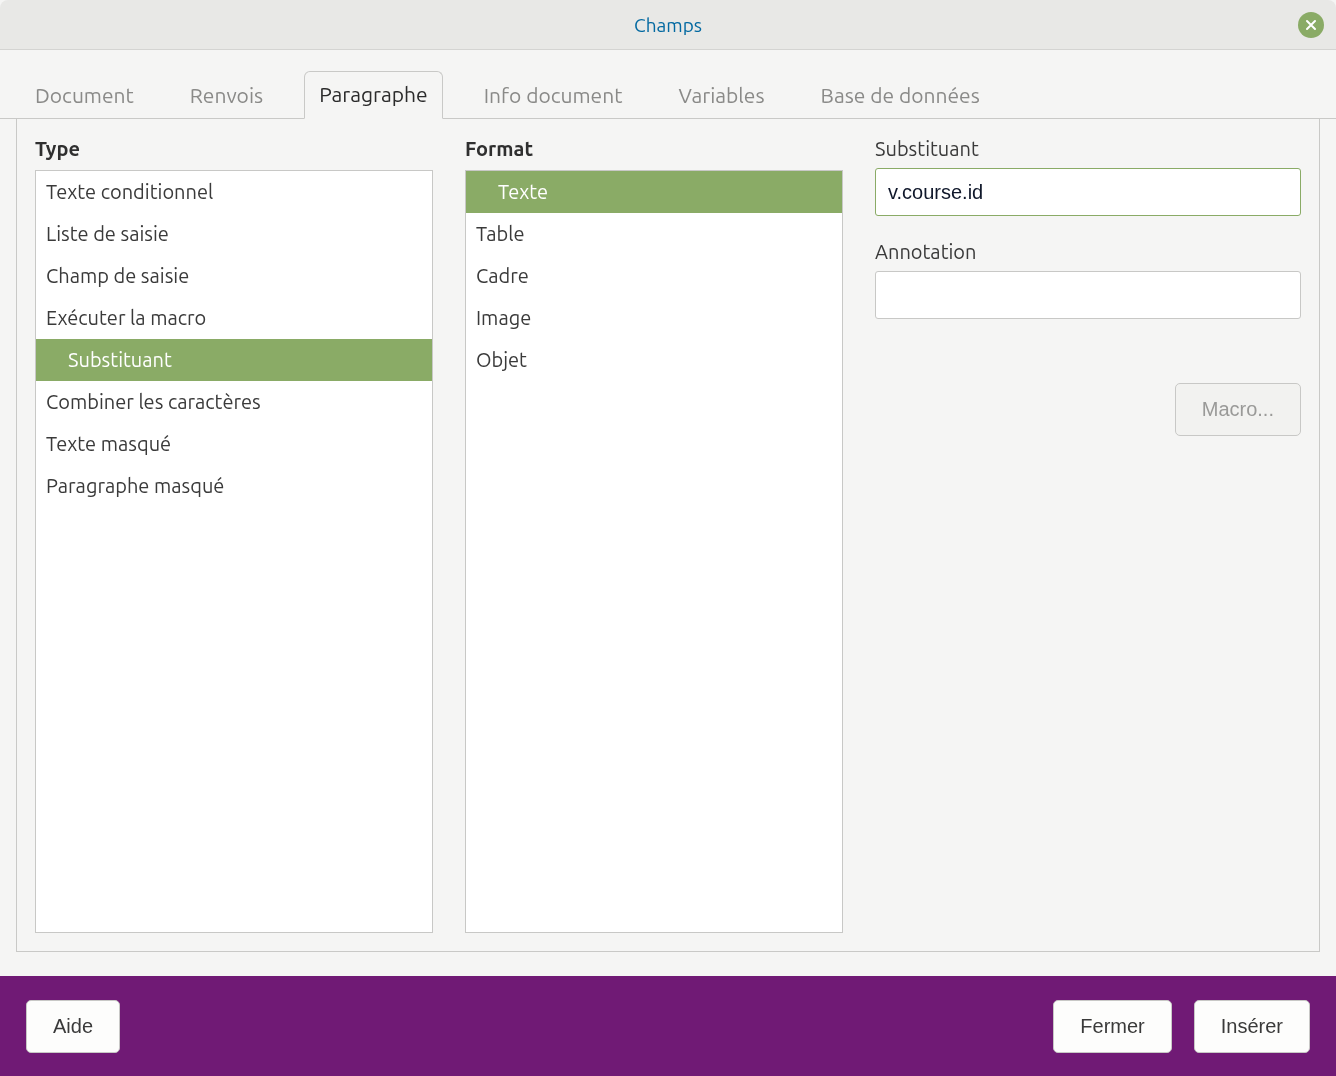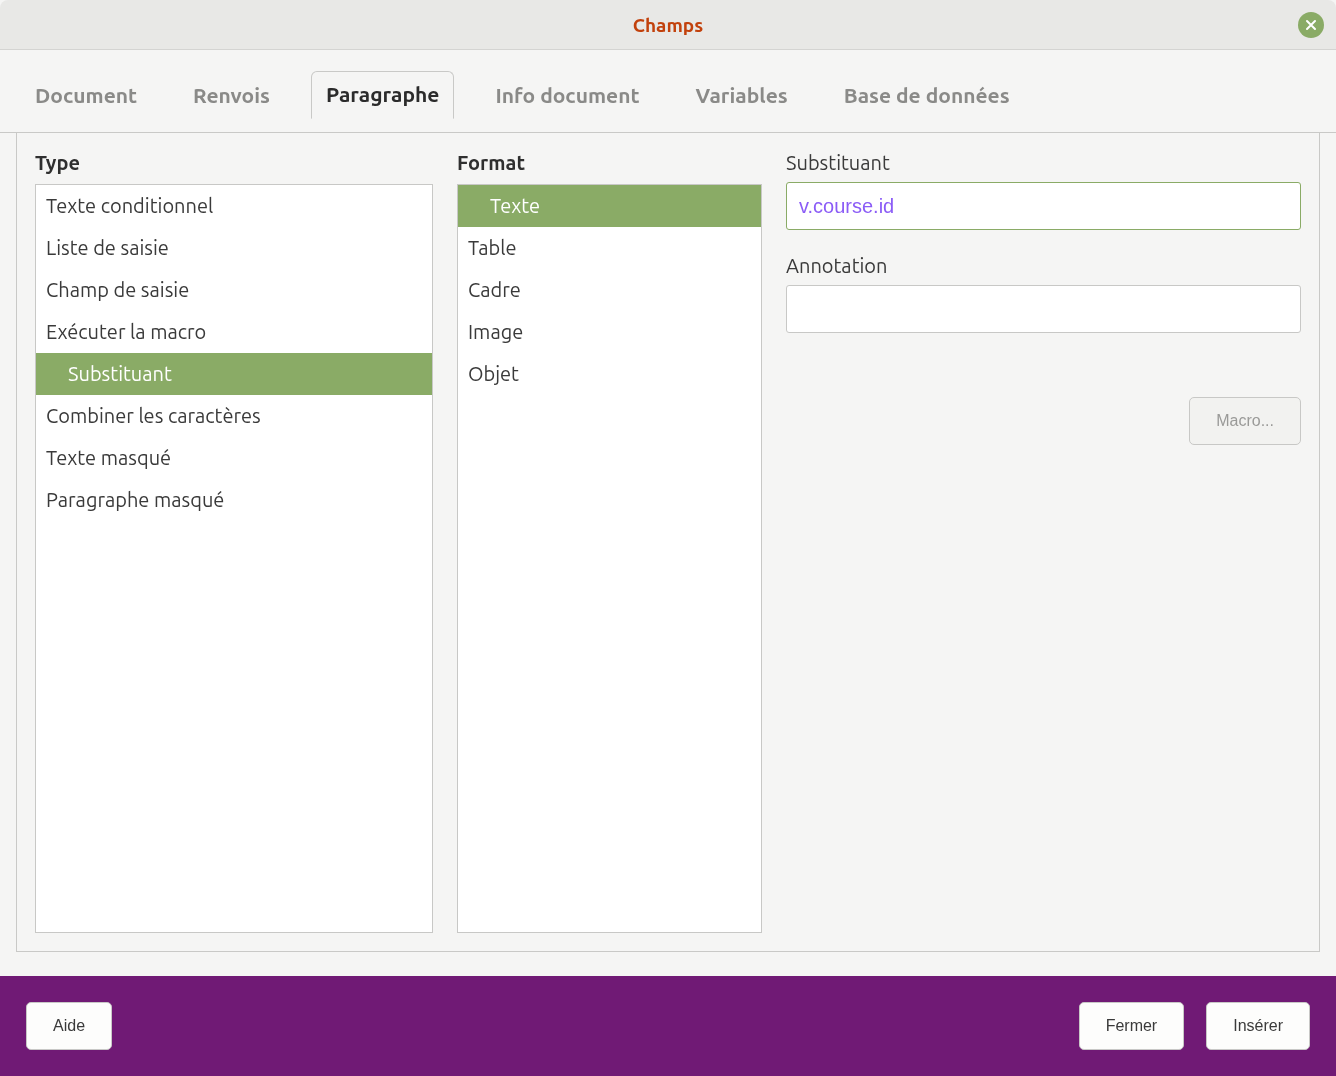--- a/index.html
+++ b/index.html
@@ -23,47 +23,46 @@
       height: 50px;
       background: #e8e8e6;
       border-bottom: 1px solid #d4d4d2;
       display: flex;
       align-items: center;
       justify-content: center;
       position: relative;
       border-radius: 8px 8px 0 0;
     }
     .titlebar-title {
-      font-weight: 700;
+      font-weight: 400;
       font-size: 19px;
-      color: #c2410c;
+      color: #0369a1;
     }
     .close-btn {
       position: absolute;
       right: 12px;
       top: 50%;
       transform: translateY(-50%);
       width: 26px;
       height: 26px;
       border-radius: 50%;
       background: #8aab66;
       display: flex;
       align-items: center;
       justify-content: center;
       cursor: pointer;
     }
     .close-btn svg { width: 14px; height: 14px; }
     .tabbar {
       display: flex;
       align-items: flex-end;
-      padding: 20px 20px 14px 20px;
+      padding: 20px 20px 0 20px;
       gap: 26px;
       border-bottom: 1px solid #c9c9c7;
       background: #f5f5f4;
-      font-weight: bold;
     }
     .tab {
       padding: 10px 14px 12px 14px;
       color: #8a8a88;
       font-size: 21px;
       cursor: pointer;
       border: 1px solid transparent;
       border-bottom: none;
       position: relative;
       top: 1px;
@@ -71,33 +70,33 @@
     .tab.active {
       color: #2b2b2b;
       background: #f5f5f4;
       border: 1px solid #c9c9c7;
       border-bottom: 1px solid #f5f5f4;
       border-radius: 6px 6px 0 0;
     }
     .content {
       flex: 1;
       display: flex;
-      gap: 24px;
+      gap: 32px;
       padding: 18px 18px 18px 18px;
       border: 1px solid #c9c9c7;
       border-top: none;
       margin: 0 16px 24px 16px;
       background: #f5f5f4;
     }
     .col {
       display: flex;
       flex-direction: column;
     }
     .col-type { width: 398px; }
-    .col-format { width: 305px; }
+    .col-format { width: 378px; }
     .col-right { flex: 1; }
     .section-label {
       font-weight: 700;
       font-size: 20px;
       color: #2f2f2f;
       margin-bottom: 10px;
     }
     .listbox {
       flex: 1;
       border: 1px solid #c8c8c6;
@@ -121,38 +120,38 @@
       color: #3a3a3a;
       margin-bottom: 8px;
     }
     .text-input {
       width: 100%;
       height: 48px;
       border: 1px solid #8aab66;
       background: #fff;
       font-size: 20px;
       padding: 0 12px;
-      color: #8b5cf6;
+      color: #0f172a;
       outline: none;
       border-radius: 3px;
     }
     .text-input.plain {
       border: 1px solid #c8c8c6;
     }
     .right-group { margin-bottom: 24px; }
     .macro-row {
       display: flex;
       justify-content: flex-end;
       margin-top: 40px;
     }
     .btn {
       border: 1px solid #c8c8c6;
       background: #fdfdfc;
       color: #3a3a3a;
-      font-size: 16px;
+      font-size: 20px;
       padding: 14px 26px;
       border-radius: 5px;
       cursor: pointer;
     }
     .btn.disabled {
       color: #9a9a98;
       background: #f2f2f0;
       cursor: default;
     }
     .footer {

